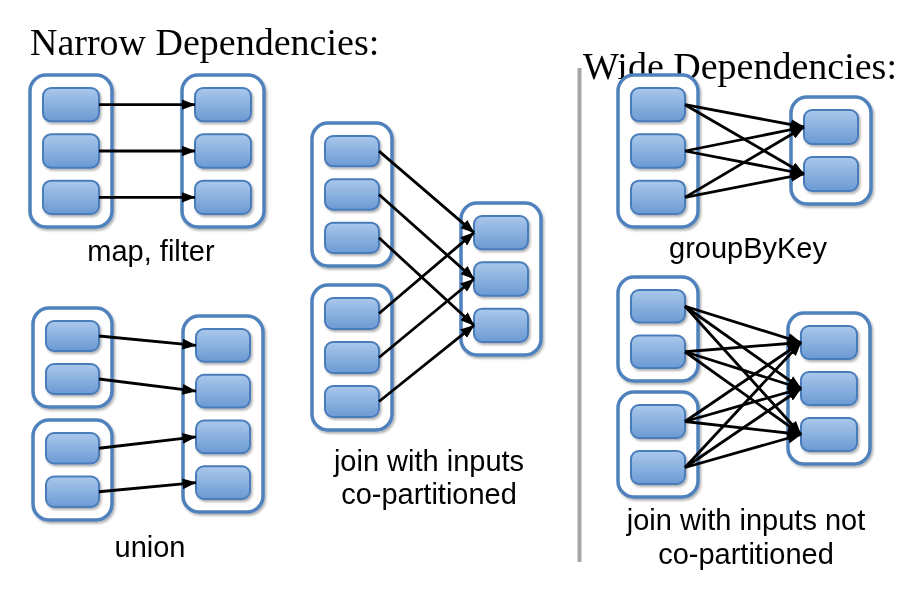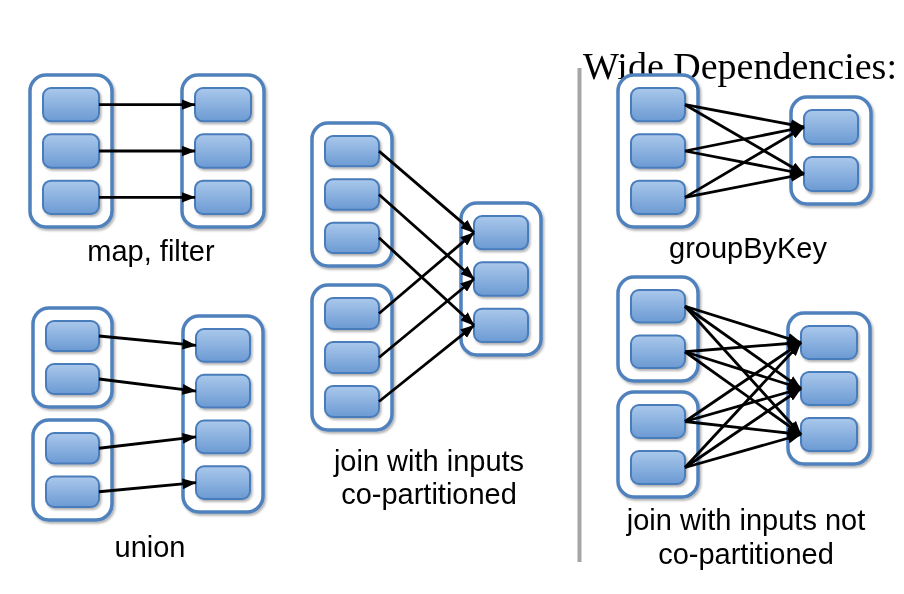--- a/index.html
+++ b/index.html
@@ -24,20 +24,21 @@
   svg text {
     font-family: "Liberation Sans", "DejaVu Sans", sans-serif;
     font-size: 29px;
     fill: #000000;
   }
 </style>
 </head>
 <body>
 
 <div class="canvas">
+  <div class="section-title" id="title-narrow">Narrow Dependencies:</div>
   <div class="section-title" id="title-wide">Wide Dependencies:</div>
   <svg class="diagram" id="diagram-svg" width="904" height="594" viewBox="0 0 904 594">
       <defs>
         <linearGradient id="partGrad" x1="0" y1="0" x2="0" y2="1">
           <stop offset="0%" stop-color="#aac8eb"></stop>
           <stop offset="100%" stop-color="#6b9ad3"></stop>
         </linearGradient>
         <marker id="arrowhead" viewBox="0 0 13 10" refX="12.5" refY="5" markerWidth="14" markerHeight="11" orient="auto" markerUnits="userSpaceOnUse">
           <path d="M0,0 L13,5 L0,10 z" fill="#000000"></path>
         </marker>

